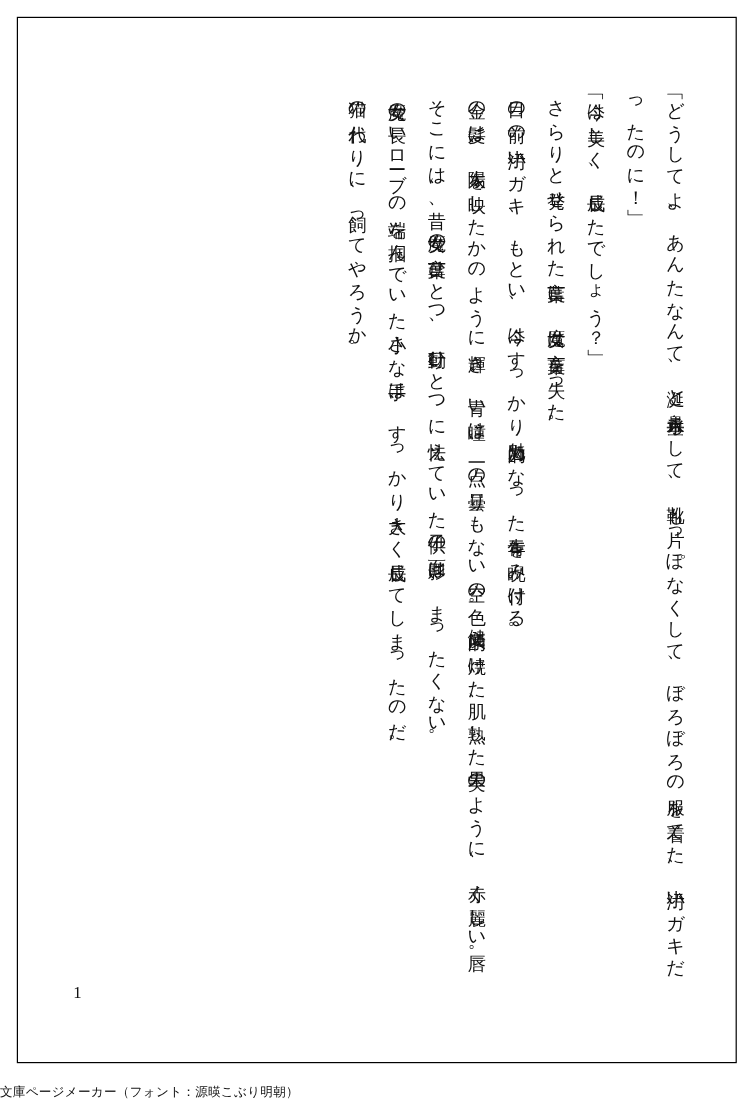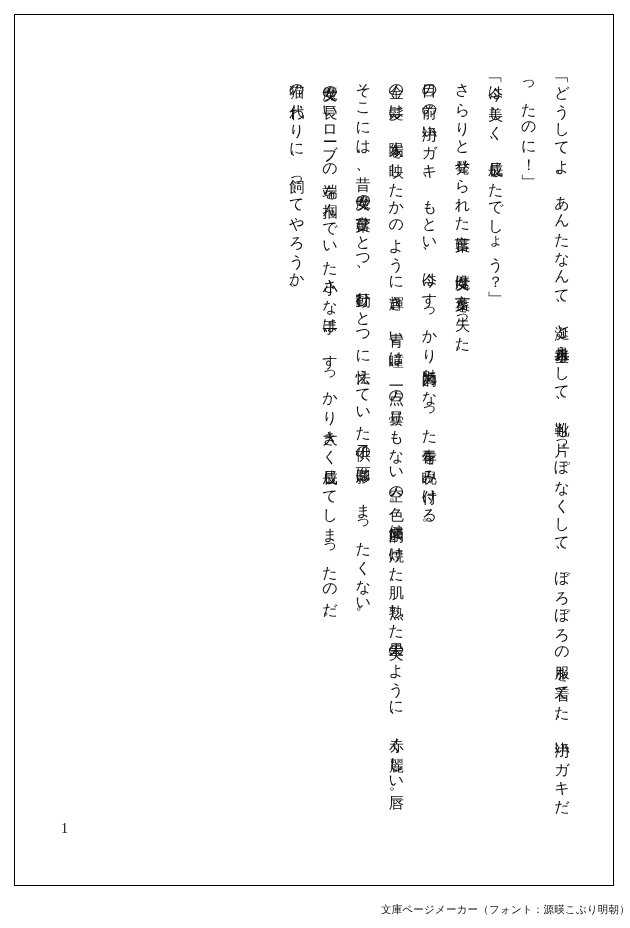--- a/index.html
+++ b/index.html
@@ -71,21 +71,21 @@
     letter-spacing: 0;
     font-family: "Liberation Serif", "DejaVu Serif", serif;
   }
 
   
   .caption {
     position: absolute;
     left: 0;
     top: 903px;
     width: 630px;
-    text-align: right;
+    text-align: left;
     font-size: 10.5px;
     color: #111111;
     font-family: "Liberation Sans", sans-serif;
     letter-spacing: 0.02em;
   }
 </style>
 </head>
 <body>
 
 <div class="page-wrap">

